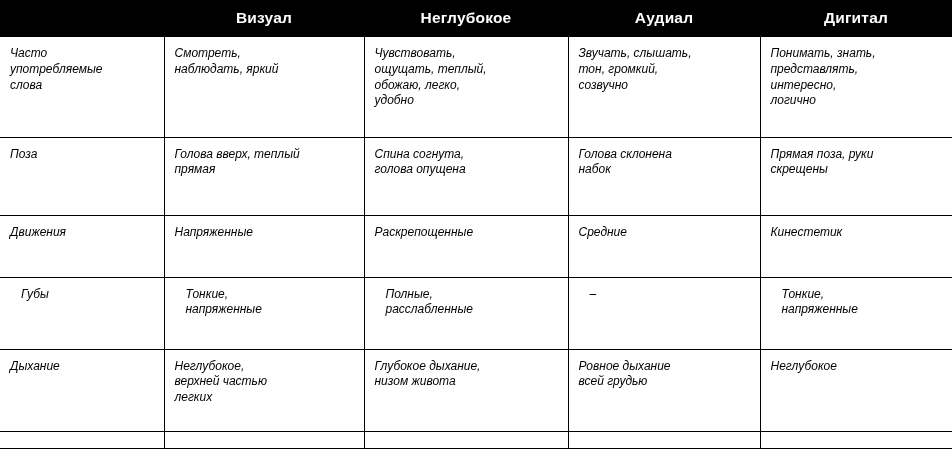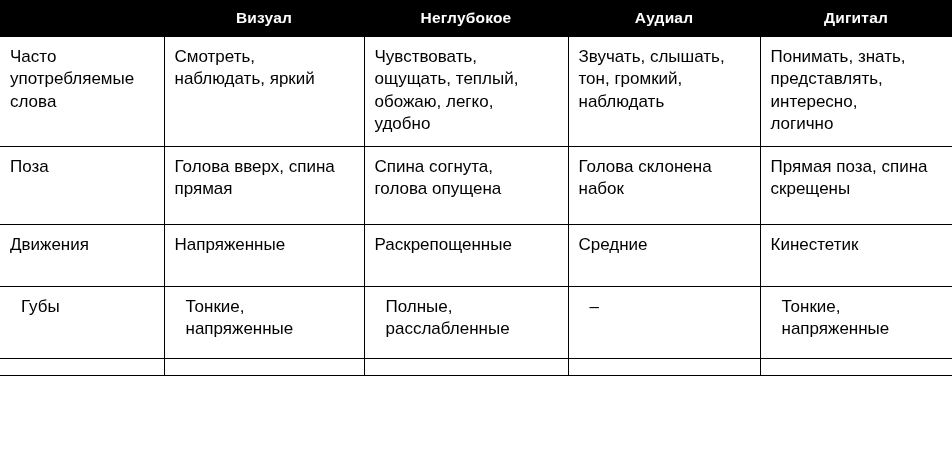--- a/index.html
+++ b/index.html
@@ -41,27 +41,28 @@
     text-align: center;
     padding: 9px 6px 10px 6px;
     border: none;
     letter-spacing: 0.2px;
   }
   thead th.corner {
     background: #000000;
   }
   tbody td {
     vertical-align: top;
-    font-size: 17px;
+    font-size: 12px;
     line-height: 1.32;
     padding: 9px 10px 10px 10px;
     border-left: 1.6px solid #000000;
     border-bottom: 1.6px solid #000000;
     box-sizing: border-box;
     background: #ffffff;
+    font-style: italic;
   }
   tbody td.first {
     border-left: none;
     padding-left: 10px;
   }
   tbody tr.r0 td { height: 100px; }
   tbody tr.r1 td { height: 78px; }
   tbody tr.r2 td { height: 62px; margin-left: 12px; }
   tbody tr.r3 td { height: 72px; padding-left: 21px; }
   tbody tr.r4 td { height: 82px; }
@@ -106,47 +107,47 @@
           </td>
         <td>
             <span class="cell-text">Чувствовать,
 ощущать, теплый,
 обожаю, легко,
 удобно</span>
           </td>
         <td>
             <span class="cell-text">Звучать, слышать,
 тон, громкий,
-наблюдать</span>
+созвучно</span>
           </td>
         <td>
             <span class="cell-text">Понимать, знать,
 представлять,
 интересно,
 логично</span>
           </td>
       </tr>
       <tr class="r1">
         <td class="first">
             <span class="cell-text">Поза</span>
           </td>
         <td>
-            <span class="cell-text">Голова вверх, спина
+            <span class="cell-text">Голова вверх, теплый
 прямая</span>
           </td>
         <td>
             <span class="cell-text">Спина согнута,
 голова опущена</span>
           </td>
         <td>
             <span class="cell-text">Голова склонена
 набок</span>
           </td>
         <td>
-            <span class="cell-text">Прямая поза, спина
+            <span class="cell-text">Прямая поза, руки
 скрещены</span>
           </td>
       </tr>
       <tr class="r2">
         <td class="first">
             <span class="cell-text">Движения</span>
           </td>
         <td>
             <span class="cell-text">Напряженные</span>
           </td>
@@ -171,20 +172,41 @@
         <td>
             <span class="cell-text">Полные,
 расслабленные</span>
           </td>
         <td>
             <span class="cell-text">–</span>
           </td>
         <td>
             <span class="cell-text">Тонкие,
 напряженные</span>
+          </td>
+      </tr>
+      <tr class="r4">
+        <td class="first">
+            <span class="cell-text">Дыхание</span>
+          </td>
+        <td>
+            <span class="cell-text">Неглубокое,
+верхней частью
+легких</span>
+          </td>
+        <td>
+            <span class="cell-text">Глубокое дыхание,
+низом живота</span>
+          </td>
+        <td>
+            <span class="cell-text">Ровное дыхание
+всей грудью</span>
+          </td>
+        <td>
+            <span class="cell-text">Неглубокое</span>
           </td>
       </tr>
       <tr class="r5">
         <td class="first">
             <span class="cell-text"></span>
           </td>
         <td>
             <span class="cell-text"></span>
           </td>
         <td>

